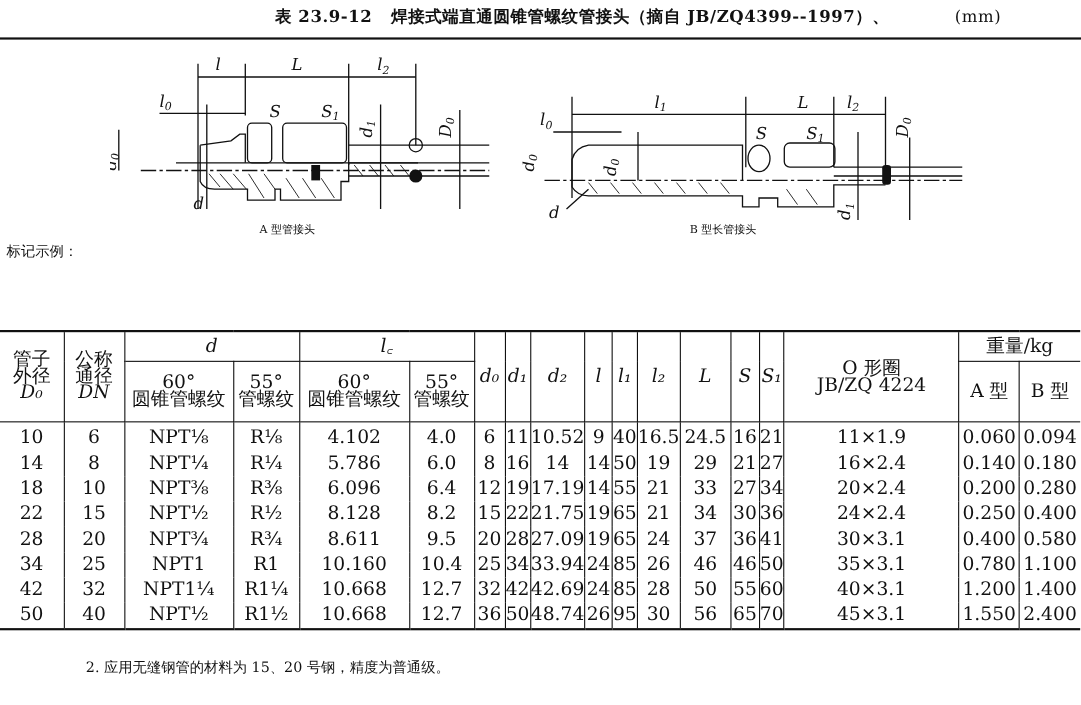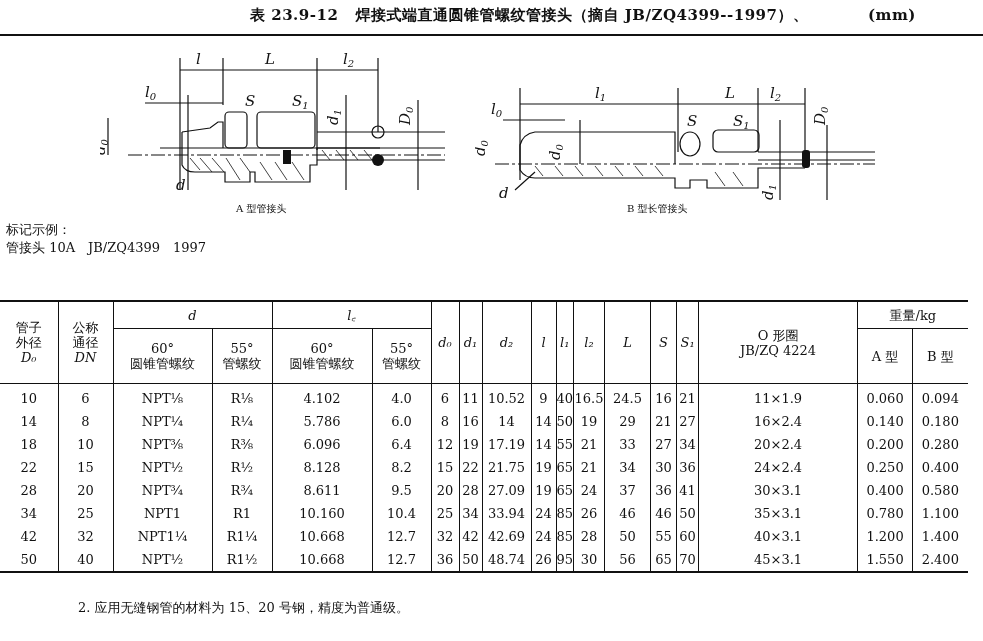--- a/index.html
+++ b/index.html
@@ -1,28 +1,28 @@
 <!DOCTYPE html>
 <html><head>
 <meta charset="utf-8">
 <style>
   html, body { margin: 0; padding: 0; background: #ffffff; }
   body { width: 983px; height: 641px; position: relative; overflow: hidden;
          font-family: "DejaVu Serif", "Liberation Serif", serif; color: #111; }
   .title { position: absolute; top: 6px; left: 250px; font-size: 15px; font-weight: bold; white-space: nowrap; letter-spacing: 0.5px; }
-  .title .unit { position: absolute; left: 618px; top: 0; font-weight: bold; }
+  .title .unit { position: absolute; left: 618px; top: 0; font-weight: normal; }
   .title-rule { position: absolute; top: 34px; left: 0; width: 983px; height: 2px; background: #111; }
 
   .fig { position: absolute; }
   .fig svg { display: block; }
   .fig-caption { position: absolute; font-size: 10px; white-space: nowrap; }
 
   .example { position: absolute; left: 6px; font-size: 13px; white-space: nowrap; line-height: 18px; }
 
-  table.spec { position: absolute; left: 0; top: 300px; border-collapse: collapse; font-size: 13px; table-layout: fixed; }
+  table.spec { position: absolute; left: 0; top: 300px; border-collapse: collapse; font-size: 17px; table-layout: fixed; }
   table.spec td, table.spec th { border: 1px solid #111; padding: 0; text-align: center; font-weight: normal; line-height: 15px; }
   table.spec th { vertical-align: middle; }
   table.spec tr.data td { height: 23px; border-top: none; border-bottom: none; }
   table.spec tr.data.first td { padding-top: 3px; }
   table.spec tr.hdr1 th { height: 26px; }
   table.spec tr.hdr2 th { height: 54px; }
   table.spec { border-top: 2px solid #111; border-bottom: 2px solid #111; }
   table.spec tr:last-child td { border-bottom: 2px solid #111; }
   table.spec .left-edge { border-left: none; }
   table.spec .right-edge { border-right: none; }
@@ -150,21 +150,20 @@
       <text x="288" y="130" transform="rotate(-90 298 130)">d<tspan font-size="10" dy="3">1</tspan></text>
       <text x="340" y="55" transform="rotate(-90 350 55)">D<tspan font-size="10" dy="3">0</tspan></text>
       <text x="24" y="138">d</text>
     </g>
   </svg>
 </div>
 <div class="fig-caption" style="left:627px; top:202px;">B 型长管接头</div>
 
 <div class="example" style="top:221px;">
   <div>标记示例：</div>
-  <div>管接头 10A　JB/ZQ4399　1997</div>
 </div>
 
 <table class="spec">
   <colgroup>
     <col style="width:58px">
       <col style="width:55px">
       <col style="width:99px">
       <col style="width:60px">
     <col style="width:100px">
       <col style="width:59px">

